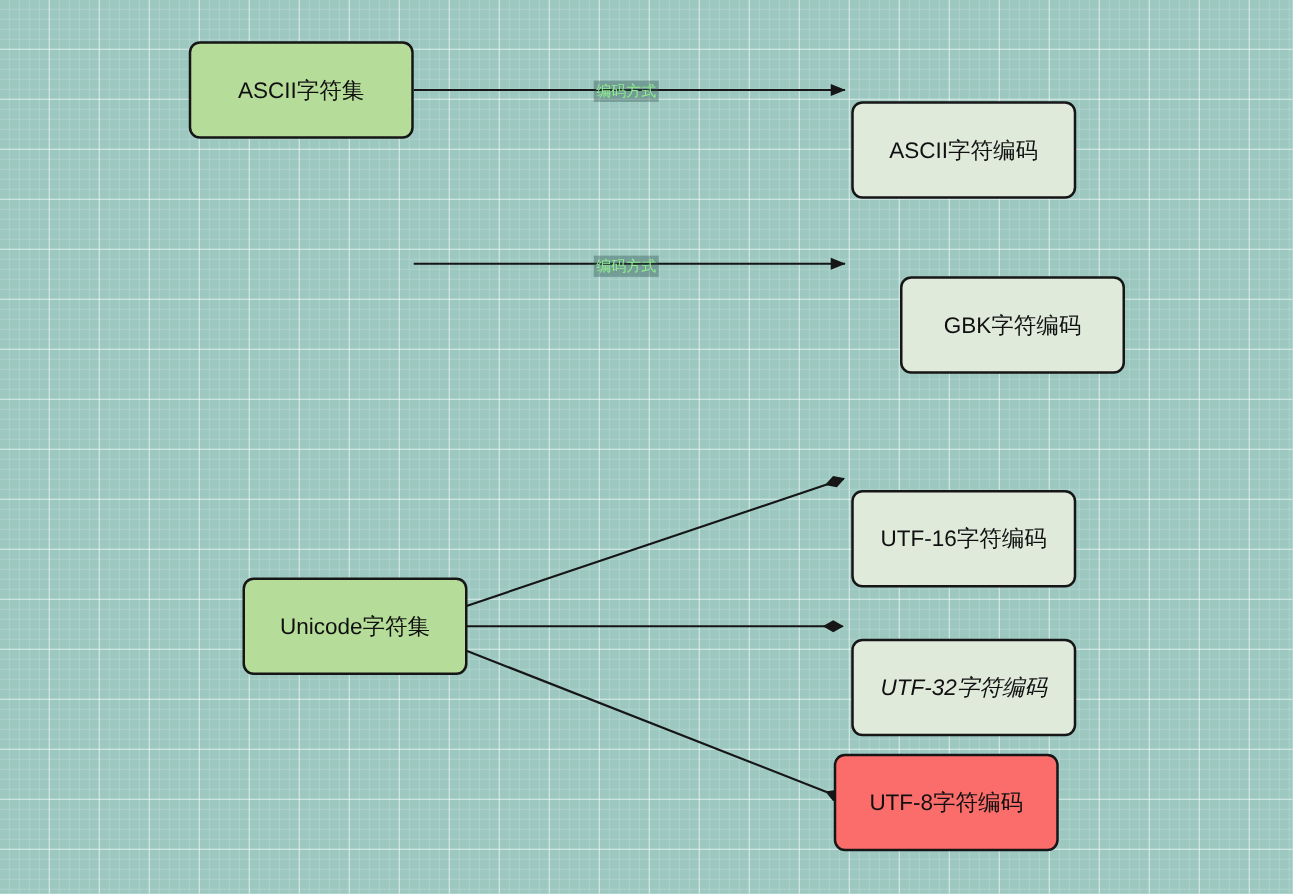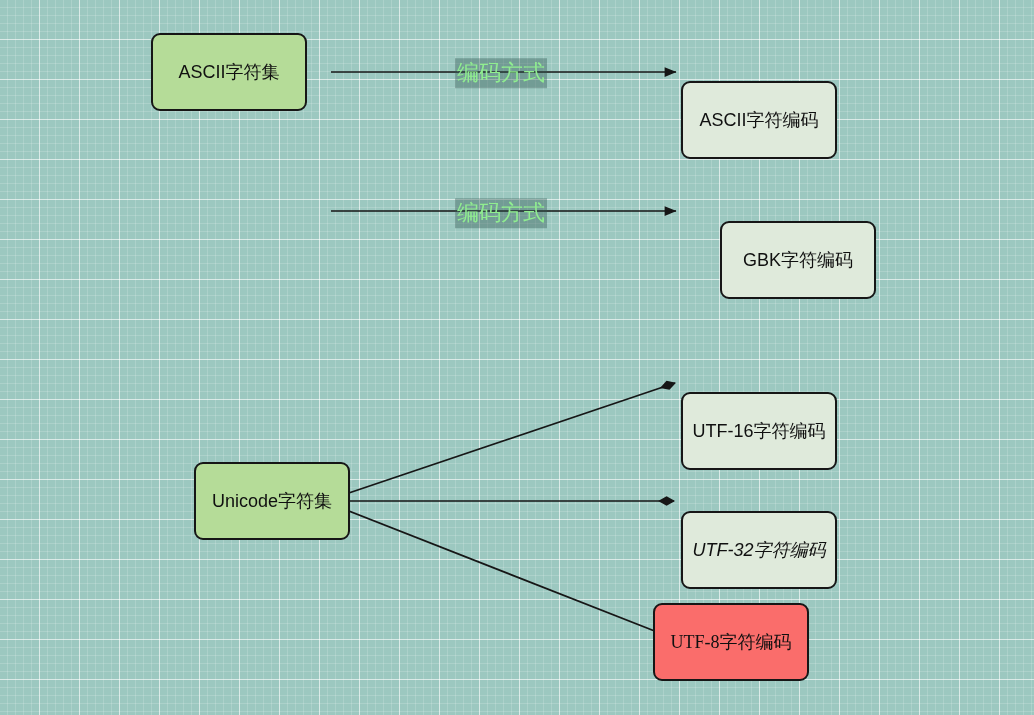--- a/index.html
+++ b/index.html
@@ -22,37 +22,37 @@
   }
   svg.edges { position: absolute; inset: 0; }
   svg.edges path.edge {
     stroke: #161616;
     stroke-width: 1.7;
     fill: none;
   }
   svg.edges marker path { fill: #161616; stroke: none; }
   .node {
     position: absolute;
-    width: 156px; height: 78px;
+    width: 180px; height: 78px;
     box-sizing: border-box;
     display: flex; align-items: center; justify-content: center;
     border: 2px solid #161616;
     border-radius: 9px;
     font-size: 18px;
     color: #101010;
     white-space: nowrap;
     cursor: default;
   }
   .node.charset { background: #b5dc98; }
   .node.encoding { background: #dfeadb; margin-top: 48px; }
   .node.danger { background: #fa6d6b; }
   .edge-label {
     position: absolute;
     transform: translate(-50%, -50%);
-    font-size: 22px;
+    font-size: 12px;
     line-height: 1.25;
     color: #90ee90;
     background: rgba(47, 85, 79, 0.38);
     padding: 1px 2px;
     white-space: nowrap;
   }
 </style>
 </head>
 <body>
 
@@ -88,20 +88,20 @@
   <div class="node charset" style="left:151px; top:462px;margin-left:43px;">
       <span>Unicode字符集</span>
     </div>
 
   <div class="node encoding" style="left:681px; top:344px;text-align:right;">
       <span>UTF-16字符编码</span>
     </div>
   <div class="node encoding" style="left:681px; top:463px;font-style:italic;">
       <span>UTF-32字符编码</span>
     </div>
-  <div class="node danger" style="left:653px; top:603px;font-family:Liberation Serif, serif;">
+  <div class="node danger" style="left:667px; top:603px;">
       <span>UTF-8字符编码</span>
     </div>
 
   <span class="edge-label" style="left:501px; top:73px;">编码方式</span>
   <span class="edge-label" style="left:501px; top:213px;">编码方式</span>
 
 </div>
 
 </body></html>

